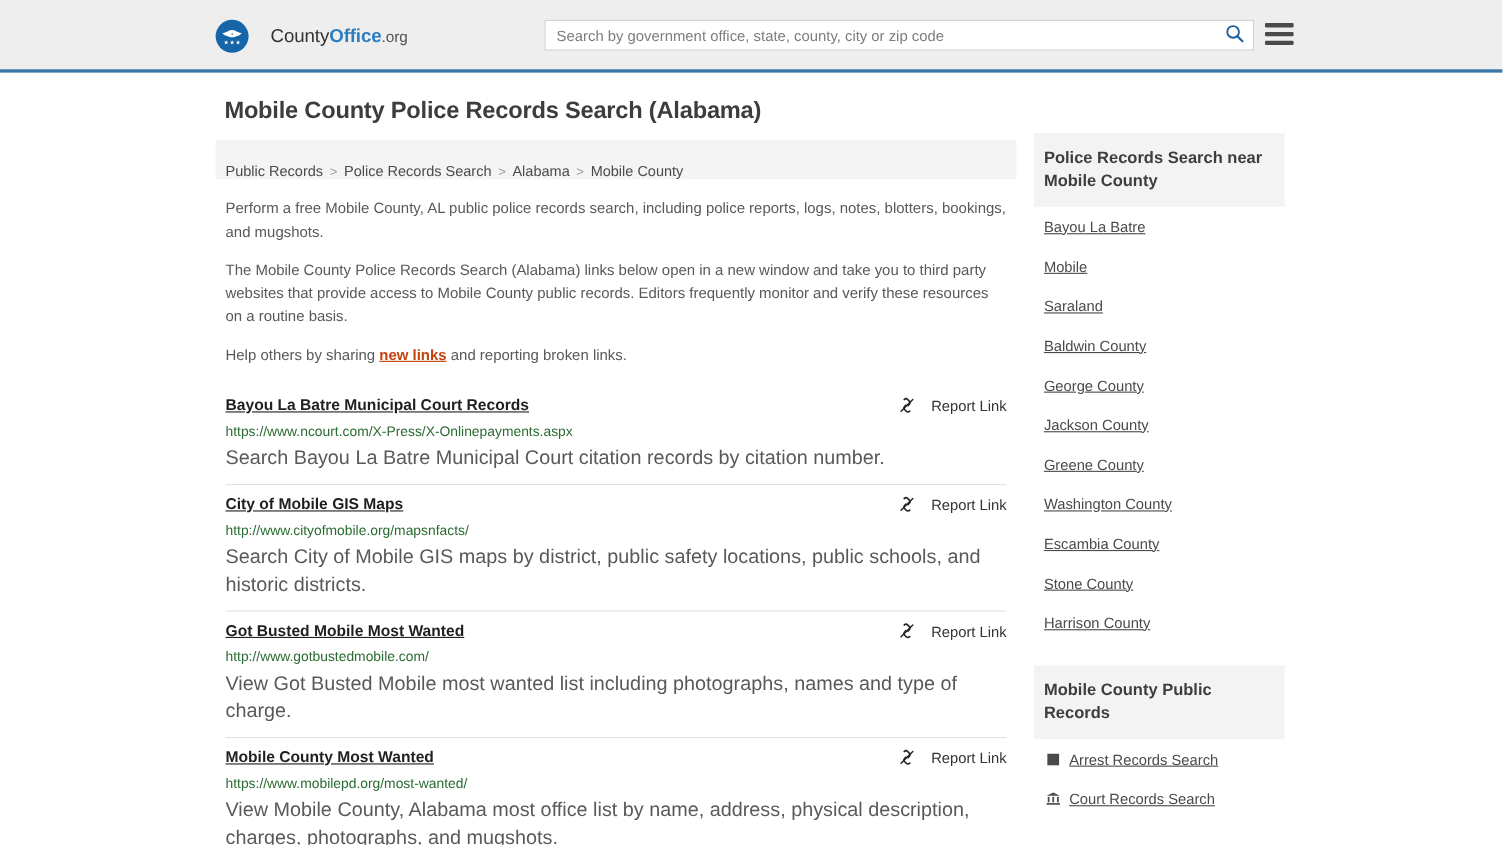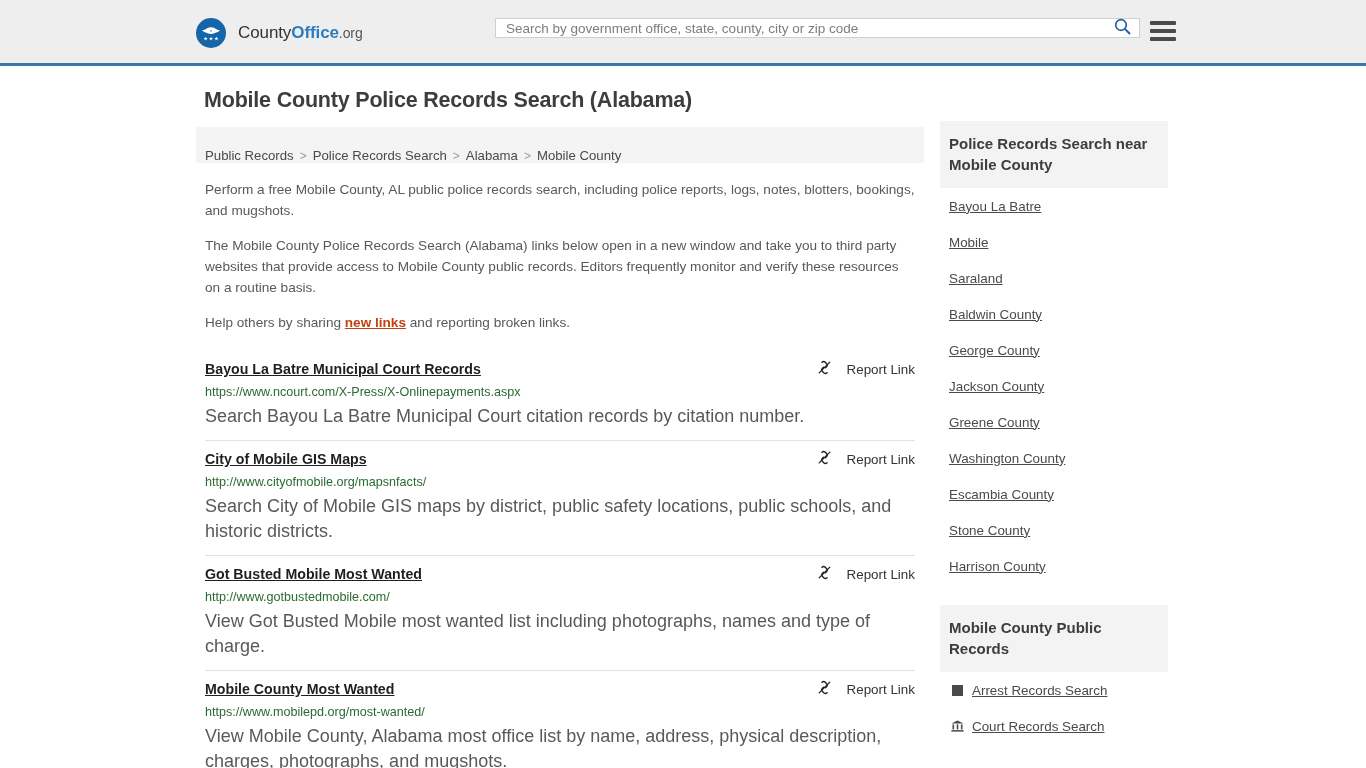--- a/index.html
+++ b/index.html
@@ -36,33 +36,33 @@
     width: 30px; height: 30px;
     border-radius: 50%;
     background: #1565a8;
     display: flex;
     flex-direction: column;
     align-items: center;
     justify-content: center;
     flex: 0 0 auto;
   }
   .brand-text {
-    margin-left: 12px;
+    margin-left: 20px;
     font-size: 17px;
     letter-spacing: -0.1px;
     white-space: nowrap;
   }
   .brand-text .b-county { color: #333333; }
   .brand-text .b-office { color: #2b7dc0; font-weight: bold; }
   .brand-text .b-org { color: #555555; font-size: 14px; }
 
   .search-wrap {
     position: absolute;
     left: 495px; top: 18px;
-    width: 645px; height: 20px;
+    width: 645px; height: 28px;
     background: #ffffff;
     border: 1px solid #cfcfcf;
     display: flex;
     align-items: center;
   }
   .search-input {
     flex: 1 1 auto;
     height: 26px;
     border: 0;
     outline: none;
@@ -155,21 +155,21 @@
 
   
   .results { margin-top: 18px; padding: 0 9px; }
   .result {
     border-bottom: 1px solid #e2e2e2;
     padding: 8px 0 11px 0;
     position: relative;
   }
   .result-head {
     display: flex;
-    align-items: flex-start;
+    align-items: center;
     justify-content: space-between;
   }
   .result-title {
     font-size: 14.2px;
     font-weight: bold;
     color: #1f1f1f;
     text-decoration: underline;
     line-height: 20px;
     max-width: 600px;
   }

